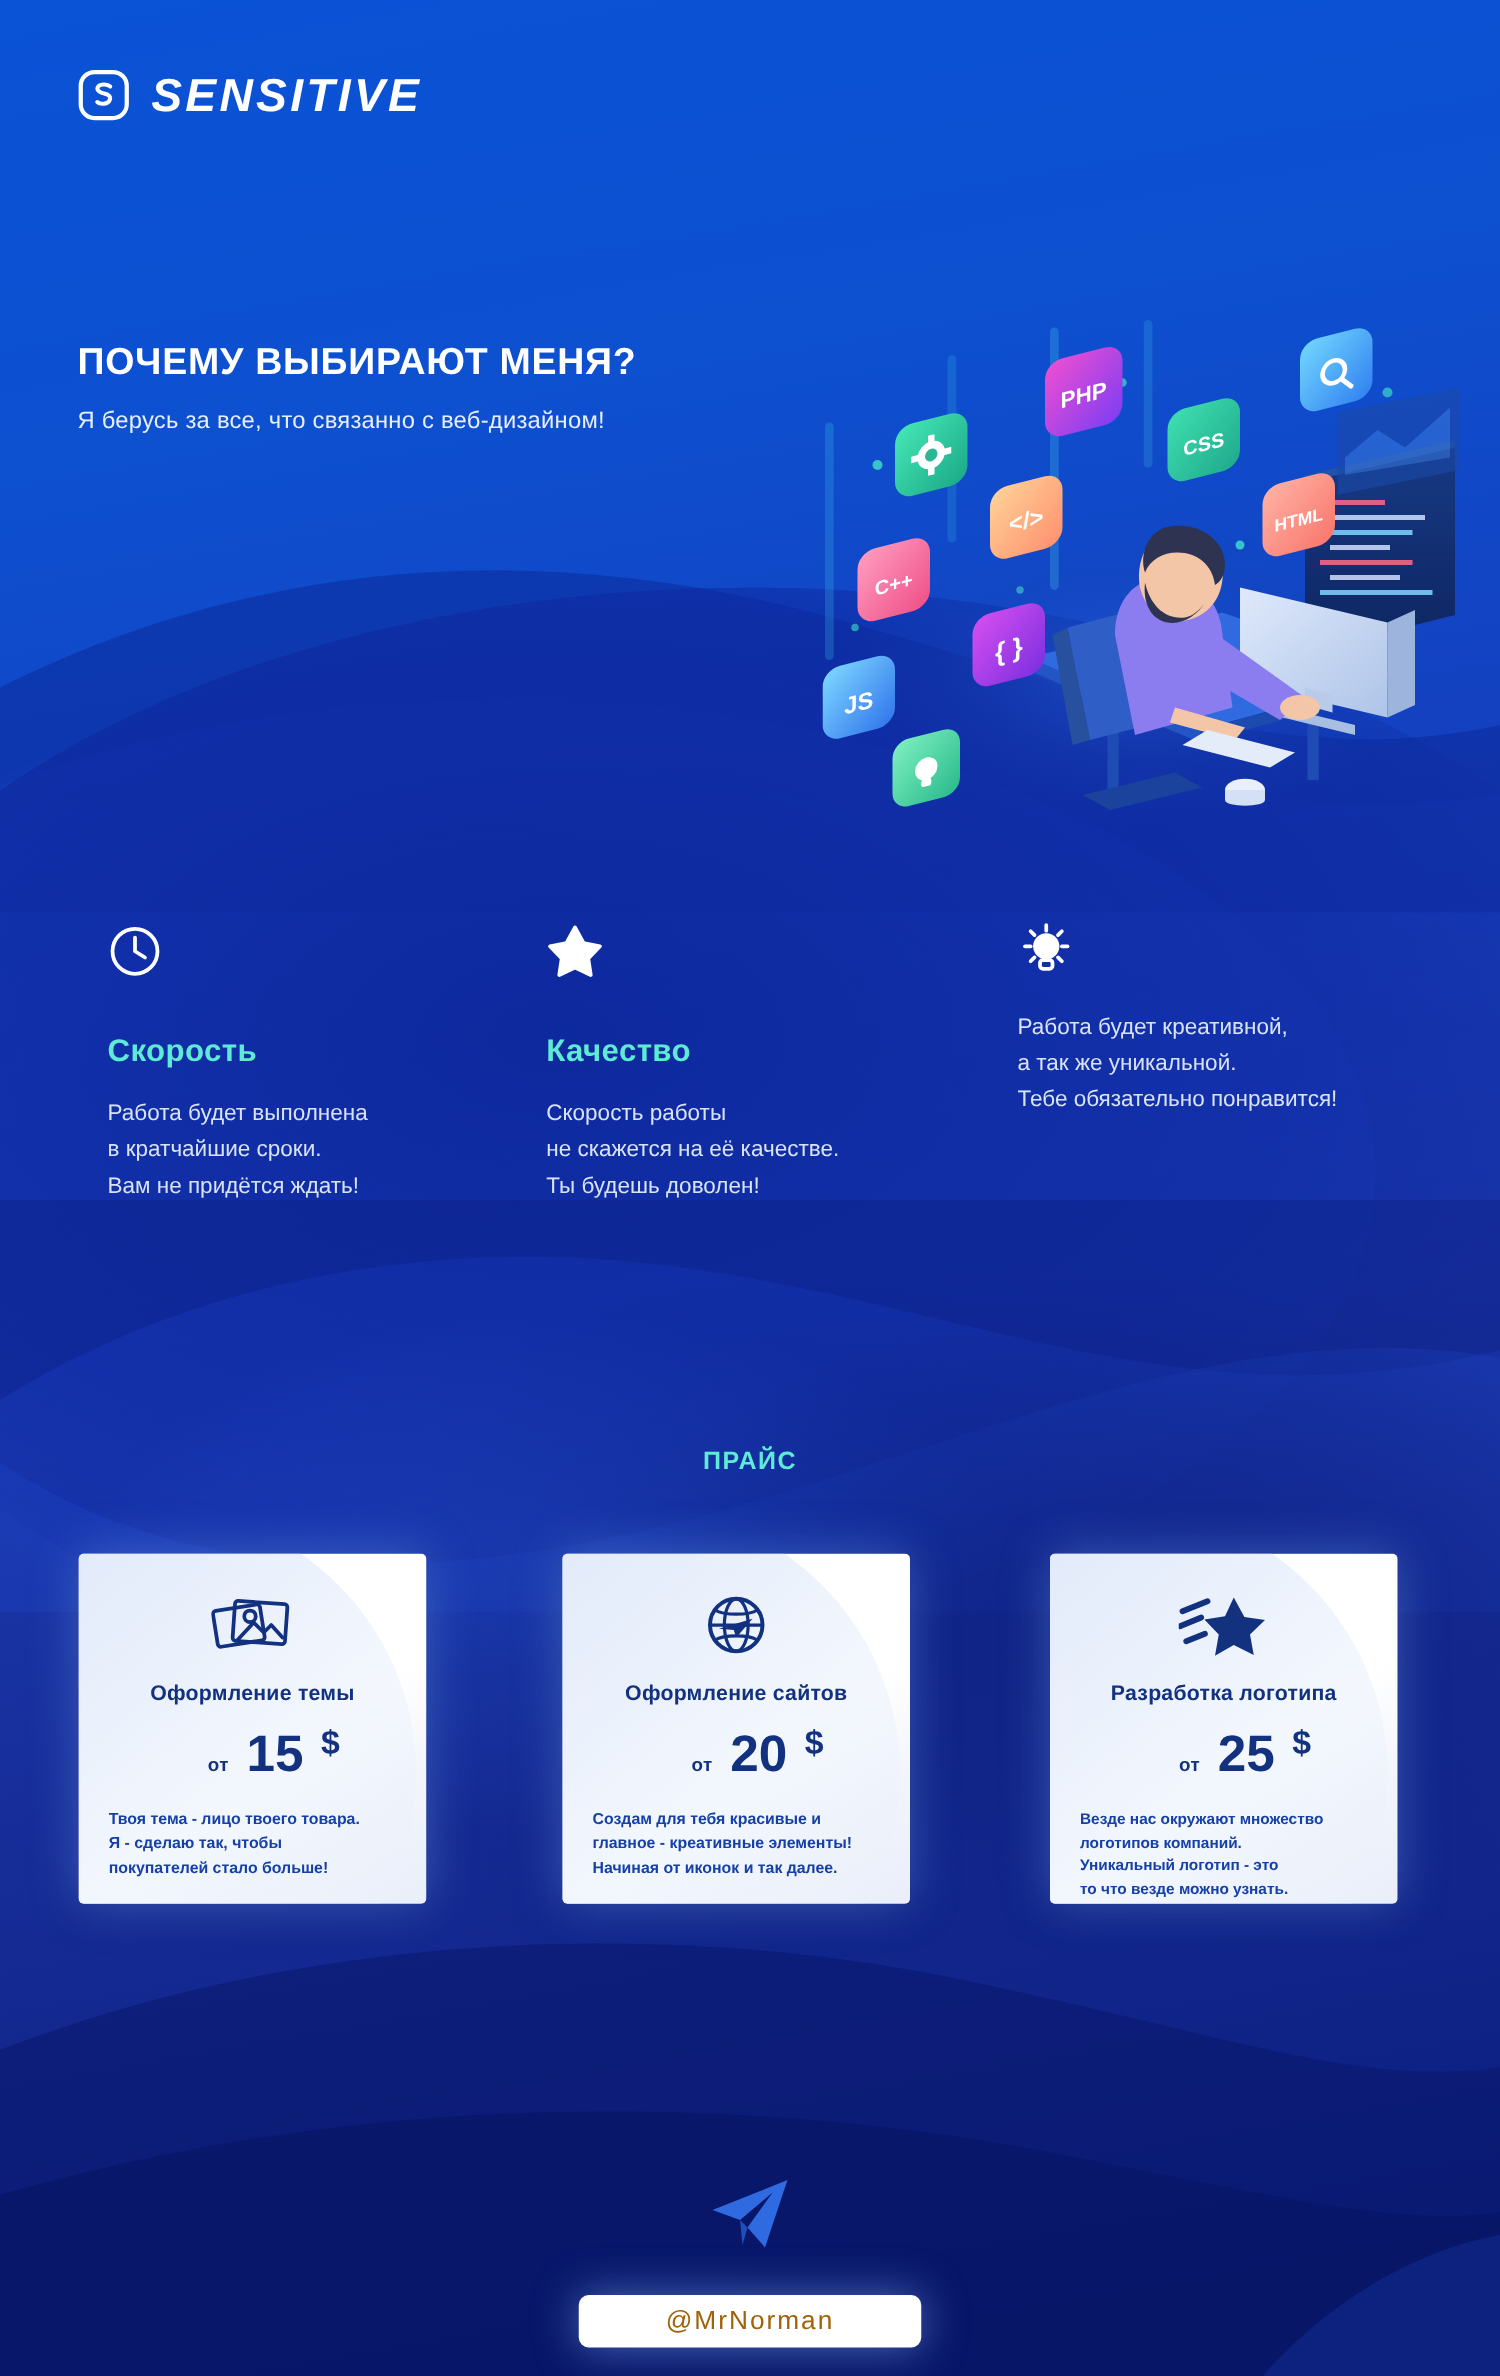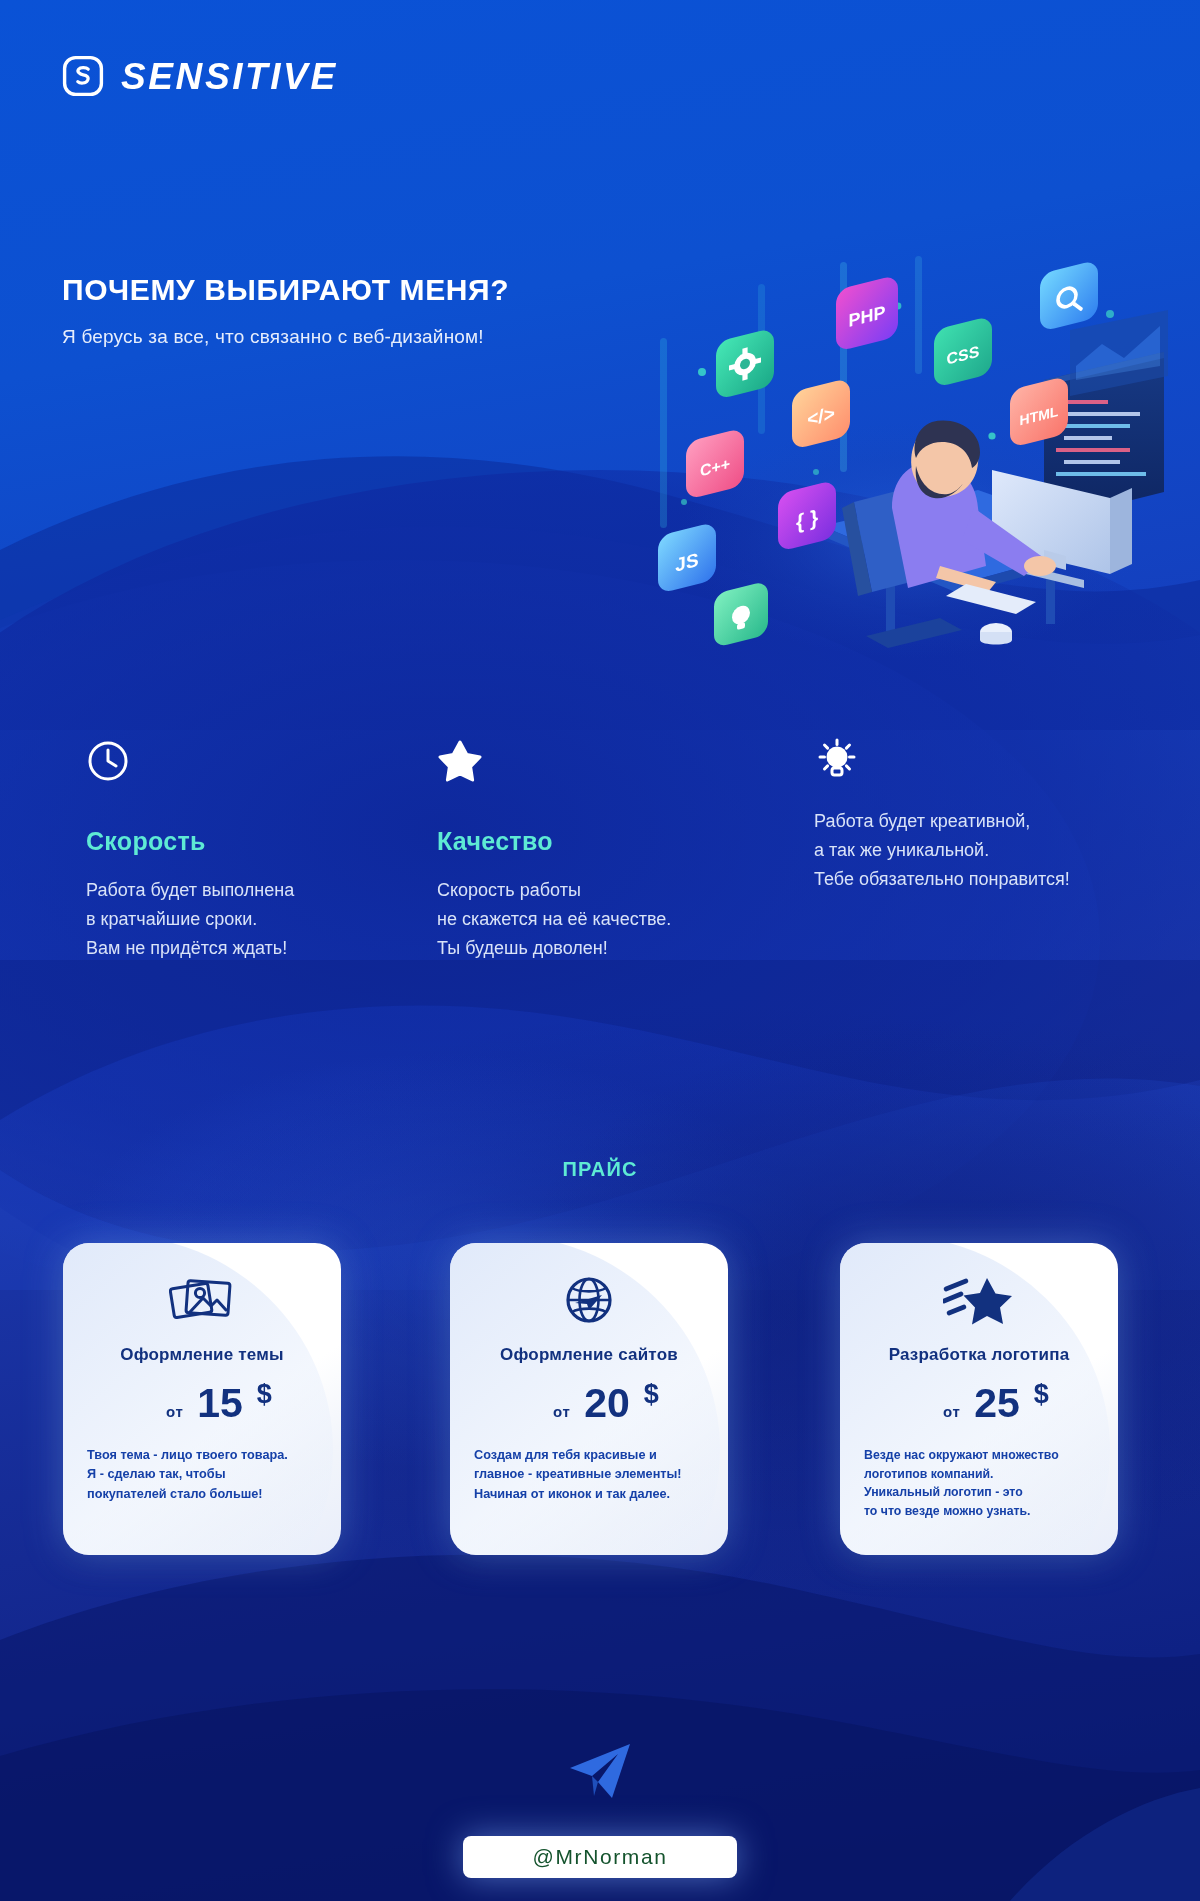--- a/index.html
+++ b/index.html
@@ -83,23 +83,23 @@
     color:#d9e3f8; font-size:18px; line-height:1.62; margin-top:20px; white-space:pre-line;
   }
 
   
   .price-heading {
     position:absolute; top:1158px; left:0; width:1200px; text-align:center;
     color:#5eead4; font-size:20px; font-weight:bold; letter-spacing:1.2px;
   }
   .cards { position:absolute; top:1243px; left:0; width:1200px; }
   .card {
-    position:absolute; top:0; width:278px; height:312px;
+    position:absolute; top:0; width:278px; height:280px;
     background:linear-gradient(145deg,#ffffff 0%,#ffffff 58%,#f2f5fb 78%,#e9eefa 100%);
-    border-radius:26px;
+    border-radius:4px;
     box-shadow:0 0 38px rgba(120,170,255,.42), 0 8px 26px rgba(5,20,90,.30);
     overflow:hidden;
   }
   .card.c1 { left:63px; }
   .card.c2 { left:450px; }
   .card.c3 { left:840px; }
   .card-sheen {
     position:absolute; left:-170px; bottom:-110px; width:440px; height:430px;
     border-radius:50%;
     background:linear-gradient(140deg, rgba(214,226,248,.95) 0%, rgba(233,240,252,.55) 60%, rgba(255,255,255,0) 100%);
@@ -124,21 +124,21 @@
 
   
   .tg-icon { position:absolute; left:568px; top:1742px; width:64px; height:60px; }
   .handle {
     position:absolute; left:463px; top:1836px; width:274px; height:42px;
     background:#ffffff; border-radius:8px;
     display:flex; align-items:center; justify-content:center;
     box-shadow:0 0 34px rgba(130,175,255,.55);
   }
   .handle-text {
-    color:#14532d; font-size:21px; letter-spacing:1.6px;
+    color:#a16207; font-size:21px; letter-spacing:1.6px;
   }
 </style>
 </head>
 <body>
 
 <div class="bg">
   <div class="bg-base"></div>
 
   <div class="wave wave-top">
     <svg viewBox="0 0 1200 300" preserveAspectRatio="none">

